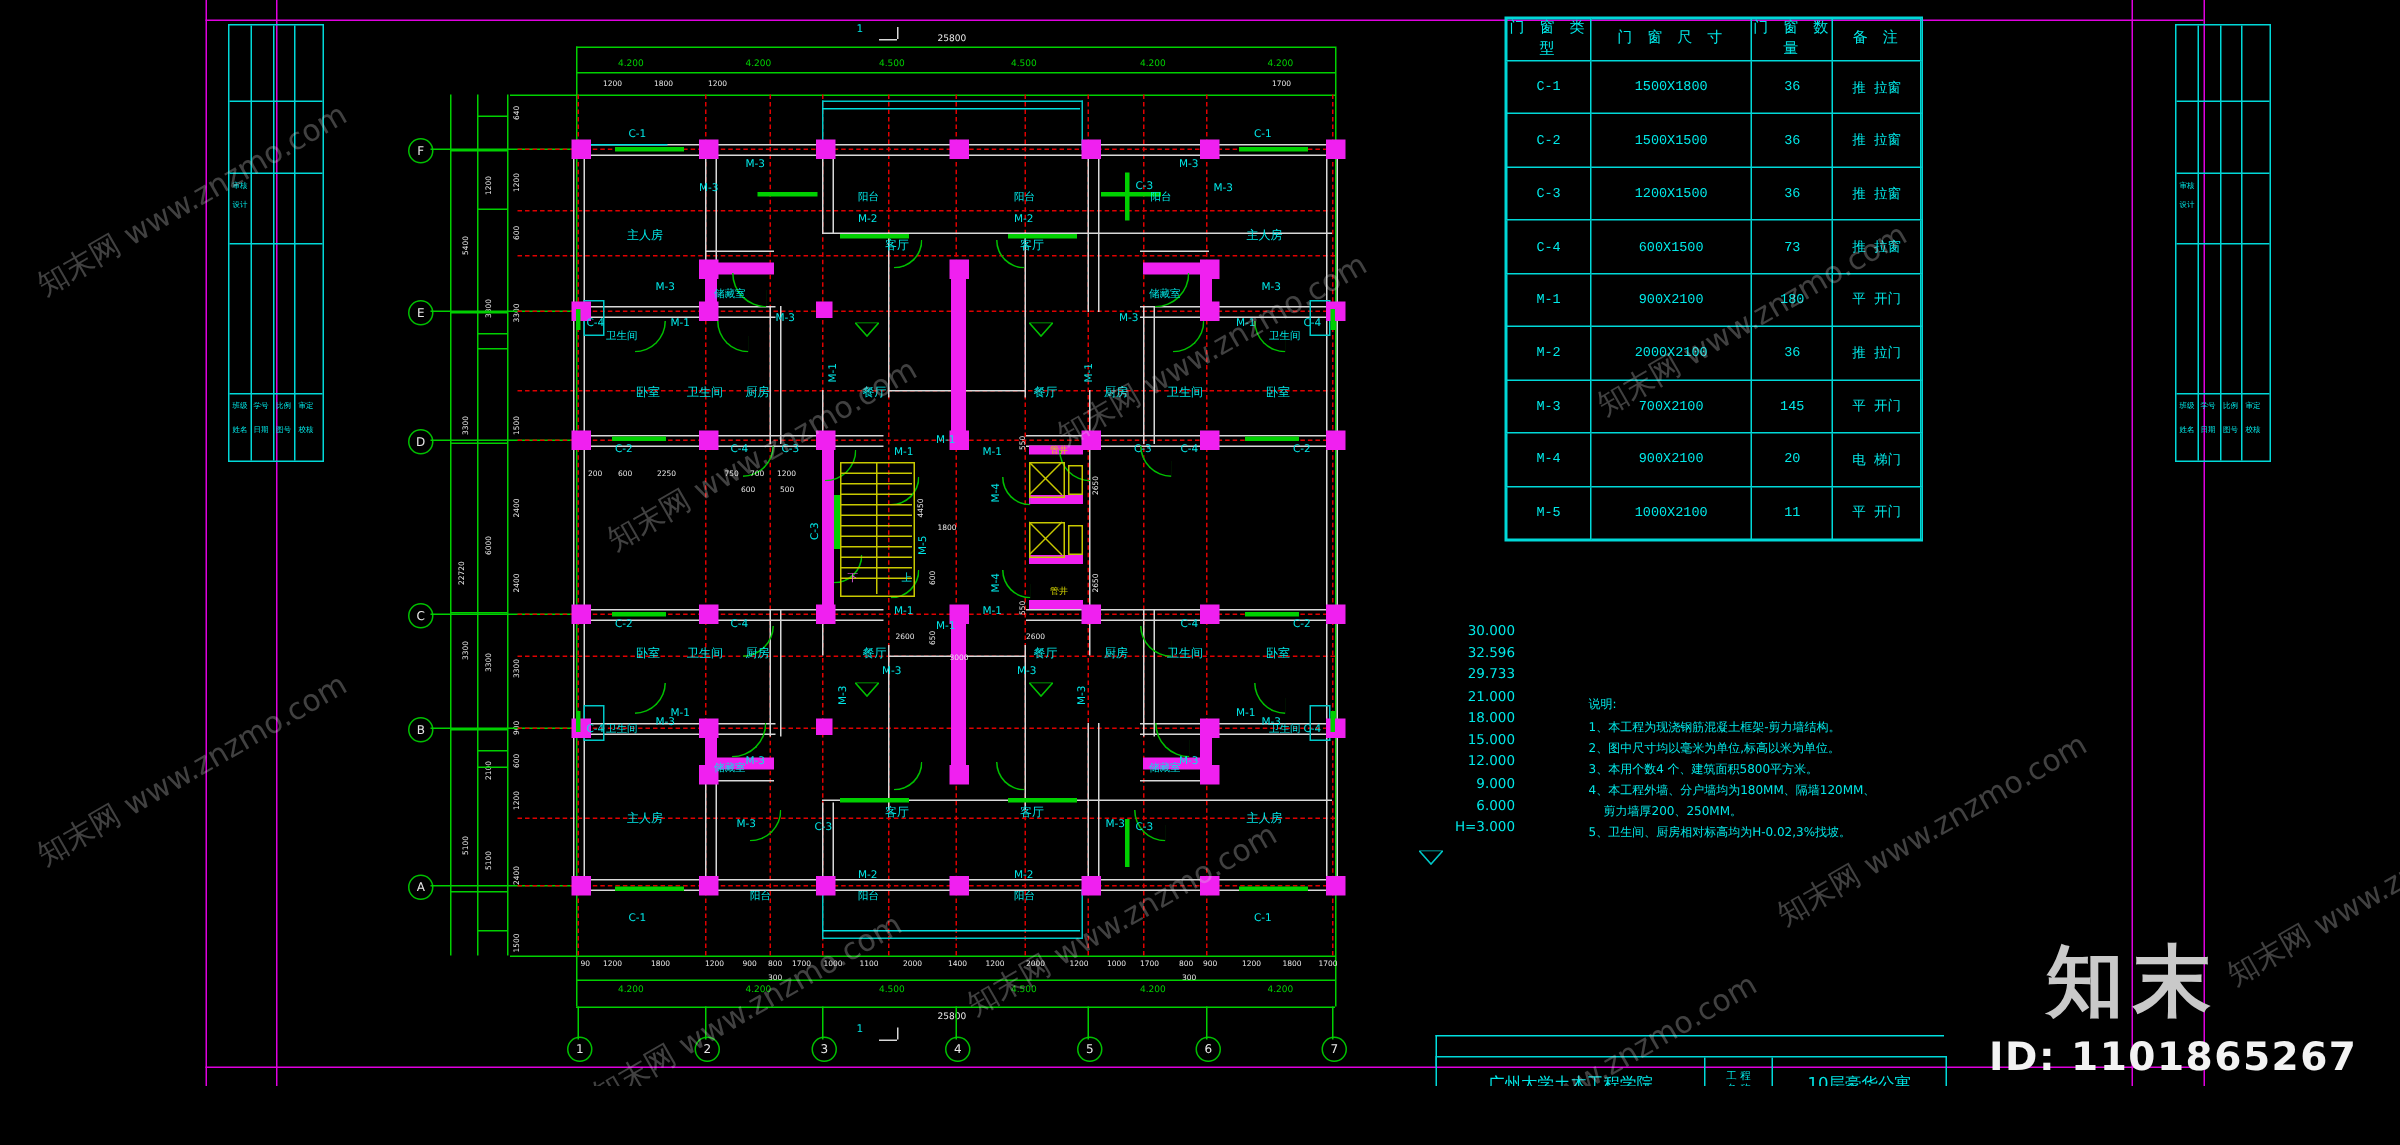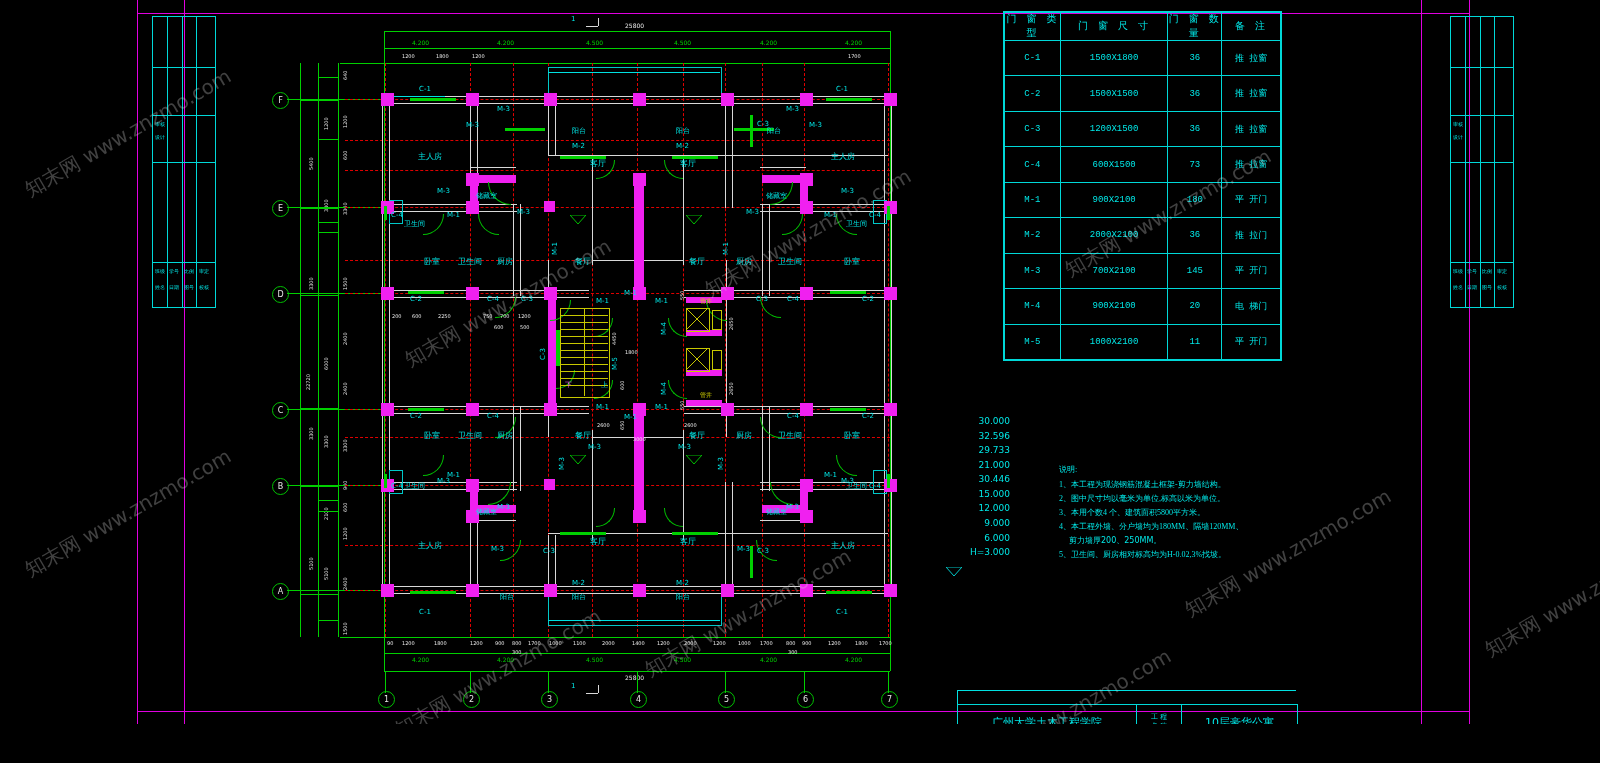--- a/index.html
+++ b/index.html
@@ -44,21 +44,21 @@
   #schedule{position:absolute;left:1003px;top:11px;width:277px;height:348px;border:1px solid #00d8d8;}
   #schedule table{border-collapse:collapse;width:100%;height:100%;font-family:Liberation Mono, monospace;}
   #schedule td,#schedule th{border:1px solid #00d8d8;color:#00e8e8;text-align:center;
       font-size:9px;font-weight:normal;padding:0;}
   #schedule th{font-size:10px;letter-spacing:2px;line-height:1.35;}
   .col-a{width:55px;} .col-b{width:107px;} .col-c{width:53px;} .col-d{width:58px;}
 
   
   #notes{position:absolute;left:1059px;top:463px;width:250px;color:#00e8e8;font-size:8px;line-height:1.75;}
   #notes .nt-title{margin-bottom:1px;}
-  #notes .nt{white-space:nowrap;font-family:Liberation Serif, serif;}
+  #notes .nt{white-space:nowrap;}
   #notes .nt-ind{padding-left:10px;white-space:nowrap;}
 
   
   #elev{position:absolute;left:948px;top:414px;width:62px;color:#00e8e8;font-size:9px;
         text-align:right;line-height:1.62;}
 
   
   #titleblock{position:absolute;left:957px;top:704px;width:339px;height:34px;border:1px solid #00d8d8;
       display:flex;}
   #titleblock .cellA{flex:0 0 178px;border-right:1px solid #00d8d8;display:flex;align-items:center;justify-content:center;}
@@ -762,21 +762,21 @@
           </tr>
         </tbody>
       </table>
     </div>
 
     <div id="elev">
       <div>30.000</div>
       <div>32.596</div>
       <div>29.733</div>
       <div>21.000</div>
-      <div>30.446</div>
+      <div>18.000</div>
       <div>15.000</div>
       <div>12.000</div>
       <div>9.000</div>
       <div>6.000</div>
       <div>H=3.000</div>
     </div>
     <svg class="abs" style="left:946px;top:567px;width:16px;height:10px;">
       <polygon points="0,0 16,0 8,9" fill="none" stroke="#00c8c8" stroke-width="1"></polygon>
     </svg>
 
@@ -811,16 +811,18 @@
     <span class="wm" style="left:20px;top:560px;">知末网 www.znzmo.com</span>
     <span class="wm" style="left:390px;top:720px;">知末网 www.znzmo.com</span>
     <span class="wm" style="left:400px;top:350px;">知末网 www.znzmo.com</span>
     <span class="wm" style="left:640px;top:660px;">知末网 www.znzmo.com</span>
     <span class="wm" style="left:700px;top:280px;">知末网 www.znzmo.com</span>
     <span class="wm" style="left:1060px;top:260px;">知末网 www.znzmo.com</span>
     <span class="wm" style="left:1180px;top:600px;">知末网 www.znzmo.com</span>
     <span class="wm" style="left:960px;top:760px;">知末网 www.znzmo.com</span>
     <span class="wm" style="left:1480px;top:640px;">知末网 www.znzmo.com</span>
 
+    <span class="wm-brand" style="left:1364px;top:620px;">知末</span>
+    <span class="wm-id" style="left:1326px;top:690px;">ID: 1101865267</span>
   </div>
 
 
 </div>
 
 </body></html>

